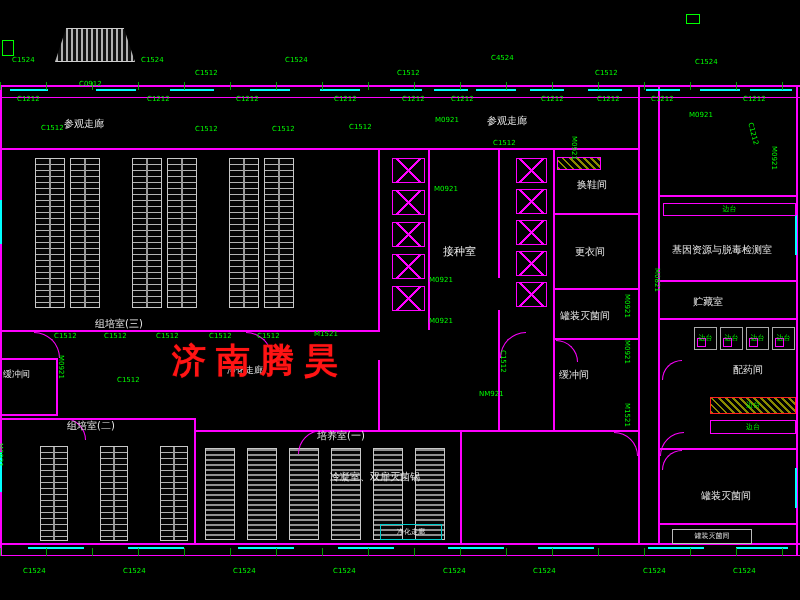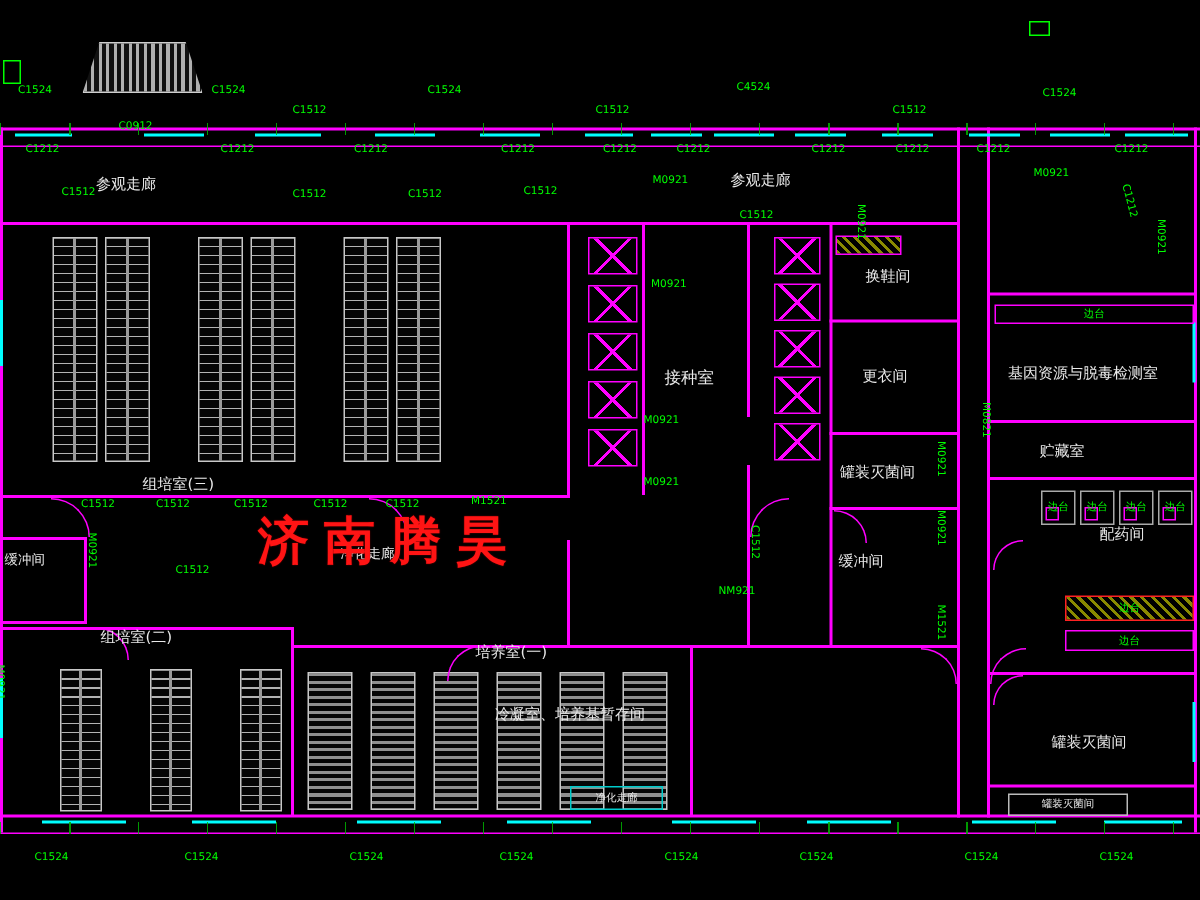--- a/index.html
+++ b/index.html
@@ -216,25 +216,25 @@
     <div class="lbl" style="left: 314px; top: 331px; color: rgb(0, 255, 0); font-size: 7px;">M1521</div>
     <div class="lbl" style="left: 3px; top: 370px; color: rgb(233, 233, 233); font-size: 9px;">缓冲间</div>
     <div class="lbl" style="left: 64px; top: 355px; color: rgb(0, 255, 0); font-size: 7px; transform: rotate(90deg);">M0921</div>
     <div class="lbl" style="left: 117px; top: 377px; color: rgb(0, 255, 0); font-size: 7px;">C1512</div>
     <div class="lbl" style="left: 227px; top: 366px; color: rgb(233, 233, 233); font-size: 9px;">净化走廊</div>
     <div class="lbl" style="left: 479px; top: 391px; color: rgb(0, 255, 0); font-size: 7px;">NM921</div>
     <div class="lbl" style="left: 506px; top: 350px; color: rgb(0, 255, 0); font-size: 7px; transform: rotate(90deg);">C1512</div>
     <div class="lbl" style="left: 630px; top: 403px; color: rgb(0, 255, 0); font-size: 7px; transform: rotate(90deg);">M1521</div>
     <div class="lbl" style="left: 672px; top: 245px; color: rgb(233, 233, 233); font-size: 10px;">基因资源与脱毒检测室</div>
     <div class="lbl" style="left: 693px; top: 297px; color: rgb(233, 233, 233); font-size: 10px;">贮藏室</div>
-    <div class="lbl" style="left: 733px; top: 352px; color: rgb(233, 233, 233); font-size: 10px;">配药间</div>
+    <div class="lbl" style="left: 733px; top: 365px; color: rgb(233, 233, 233); font-size: 10px;">配药间</div>
     <div class="lbl" style="left: 67px; top: 421px; color: rgb(233, 233, 233); font-size: 10px;">组培室(二)</div>
     <div class="lbl" style="left: 317px; top: 431px; color: rgb(233, 233, 233); font-size: 10px;">培养室(一)</div>
     <div class="lbl" style="left: 3px; top: 443px; color: rgb(0, 255, 0); font-size: 7px; transform: rotate(90deg);">M0921</div>
-    <div class="lbl" style="left: 330px; top: 472px; color: rgb(233, 233, 233); font-size: 10px;">冷凝室、培养基暂存间</div>
+    <div class="lbl" style="left: 330px; top: 472px; color: rgb(233, 233, 233); font-size: 10px;">冷凝室、双扉灭菌锅</div>
     <div class="lbl" style="left: 701px; top: 491px; color: rgb(233, 233, 233); font-size: 10px;">罐装灭菌间</div>
     <div class="lbl" style="left: 23px; top: 568px; color: rgb(0, 255, 0); font-size: 7px;">C1524</div>
     <div class="lbl" style="left: 123px; top: 568px; color: rgb(0, 255, 0); font-size: 7px;">C1524</div>
     <div class="lbl" style="left: 233px; top: 568px; color: rgb(0, 255, 0); font-size: 7px;">C1524</div>
     <div class="lbl" style="left: 333px; top: 568px; color: rgb(0, 255, 0); font-size: 7px;">C1524</div>
     <div class="lbl" style="left: 443px; top: 568px; color: rgb(0, 255, 0); font-size: 7px;">C1524</div>
     <div class="lbl" style="left: 533px; top: 568px; color: rgb(0, 255, 0); font-size: 7px;">C1524</div>
     <div class="lbl" style="left: 643px; top: 568px; color: rgb(0, 255, 0); font-size: 7px;">C1524</div>
     <div class="lbl" style="left: 733px; top: 568px; color: rgb(0, 255, 0); font-size: 7px;">C1524</div>
   </div>

